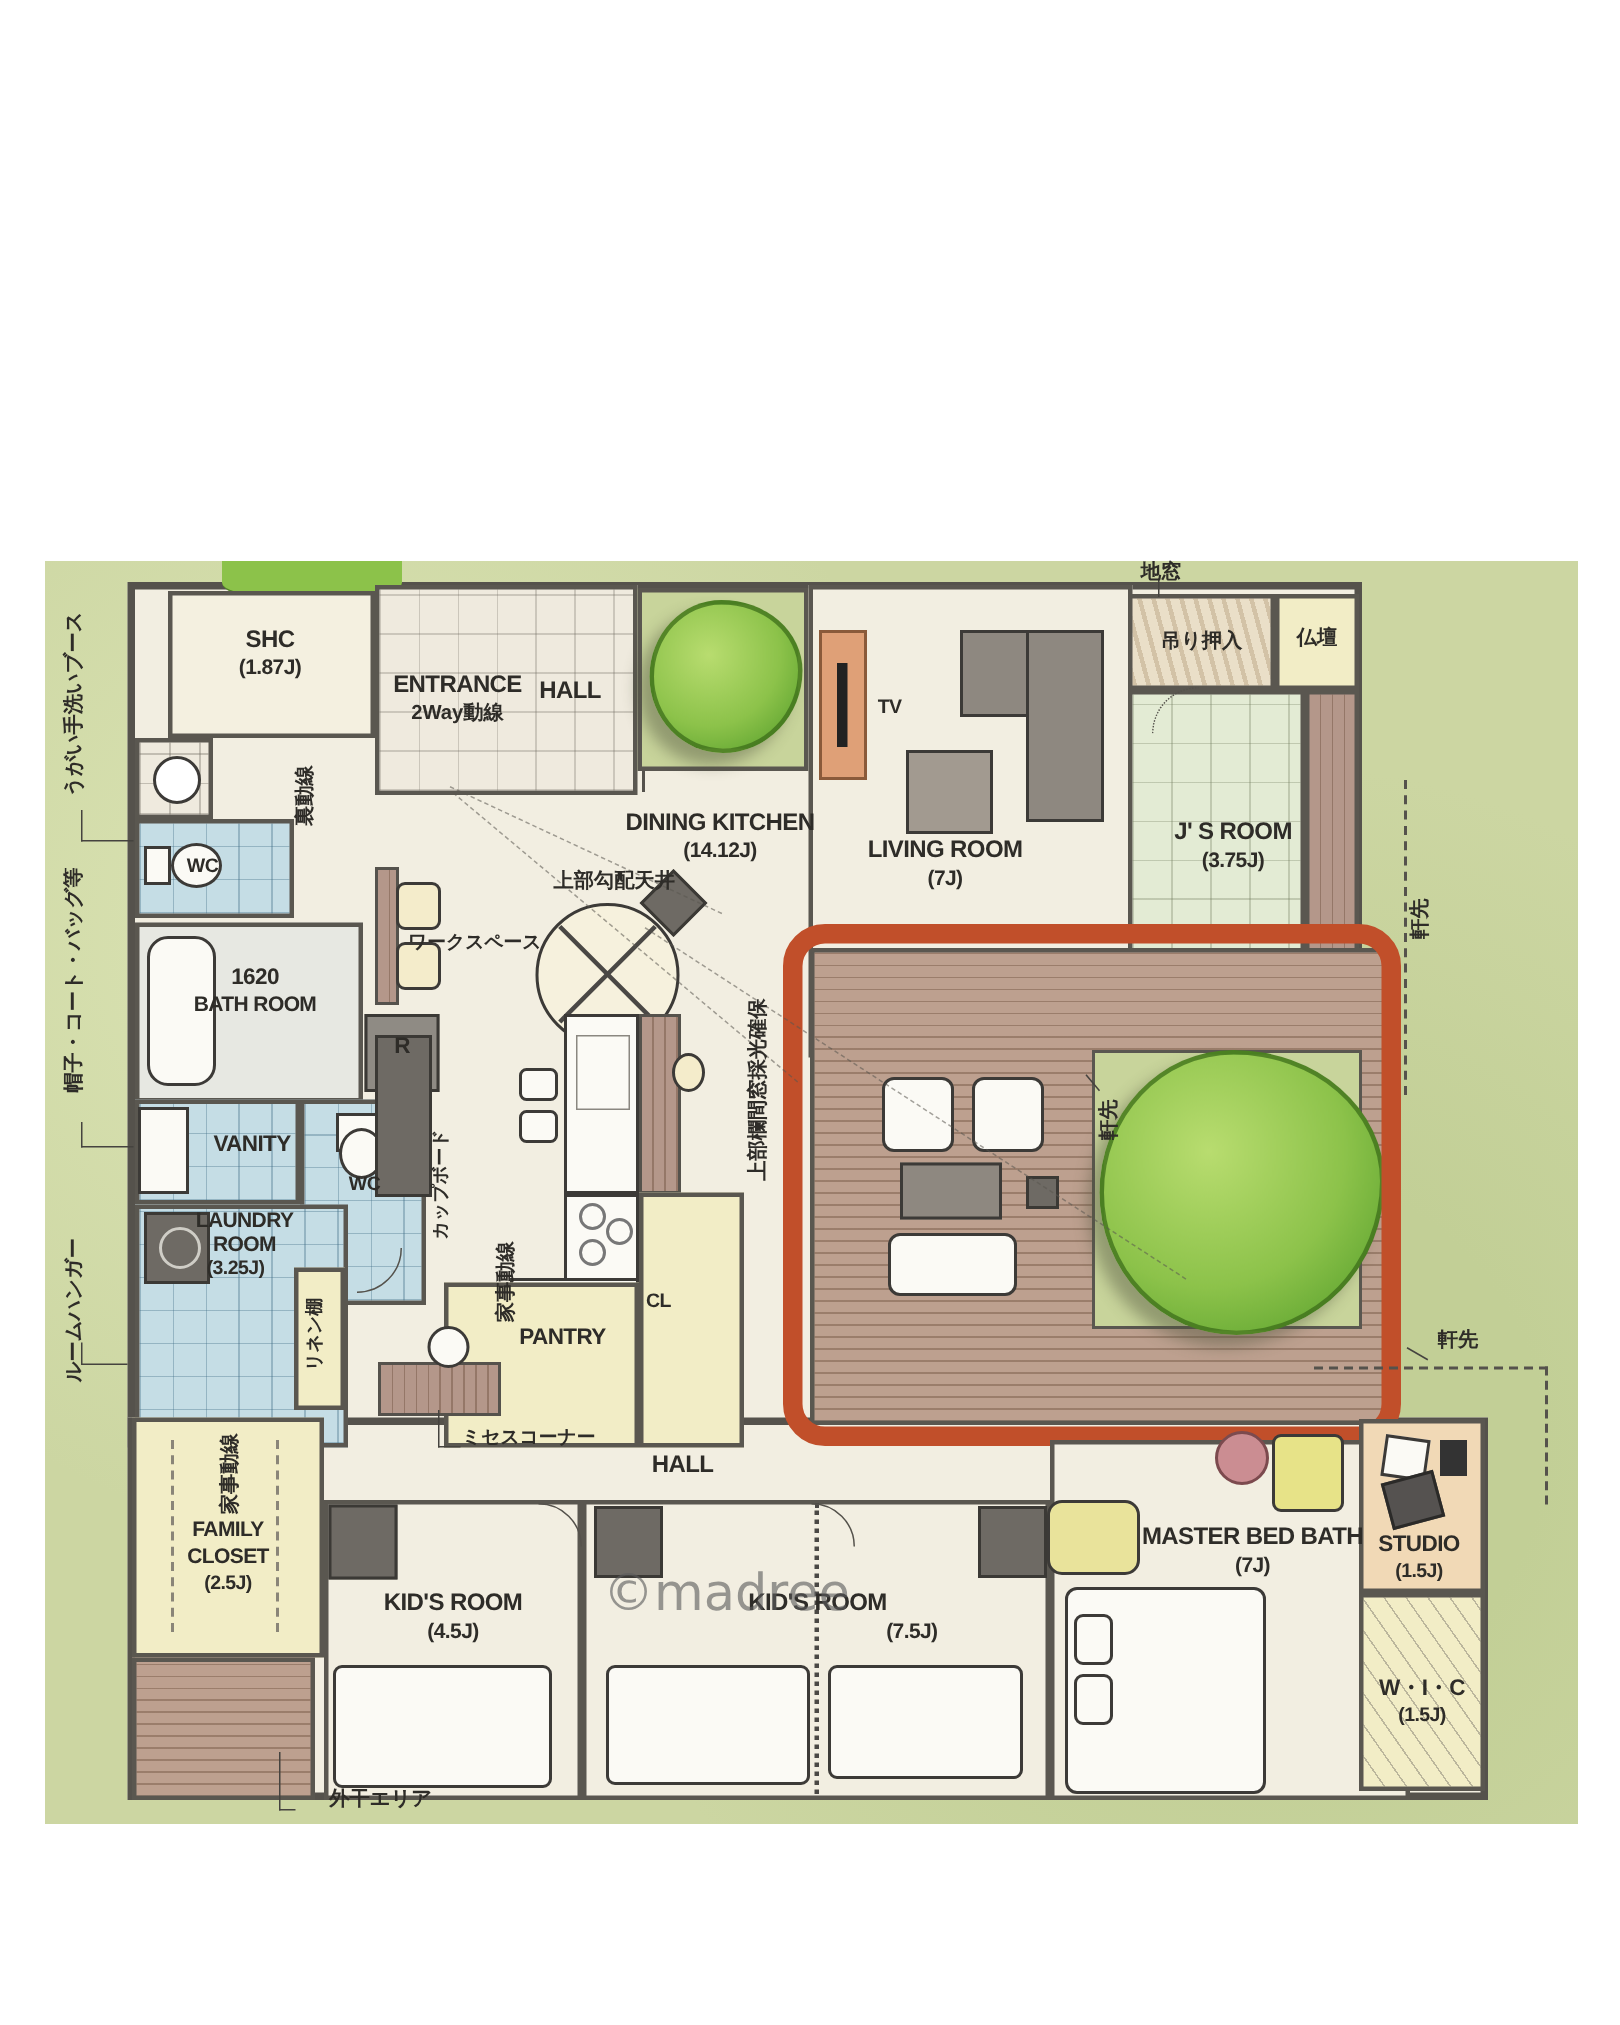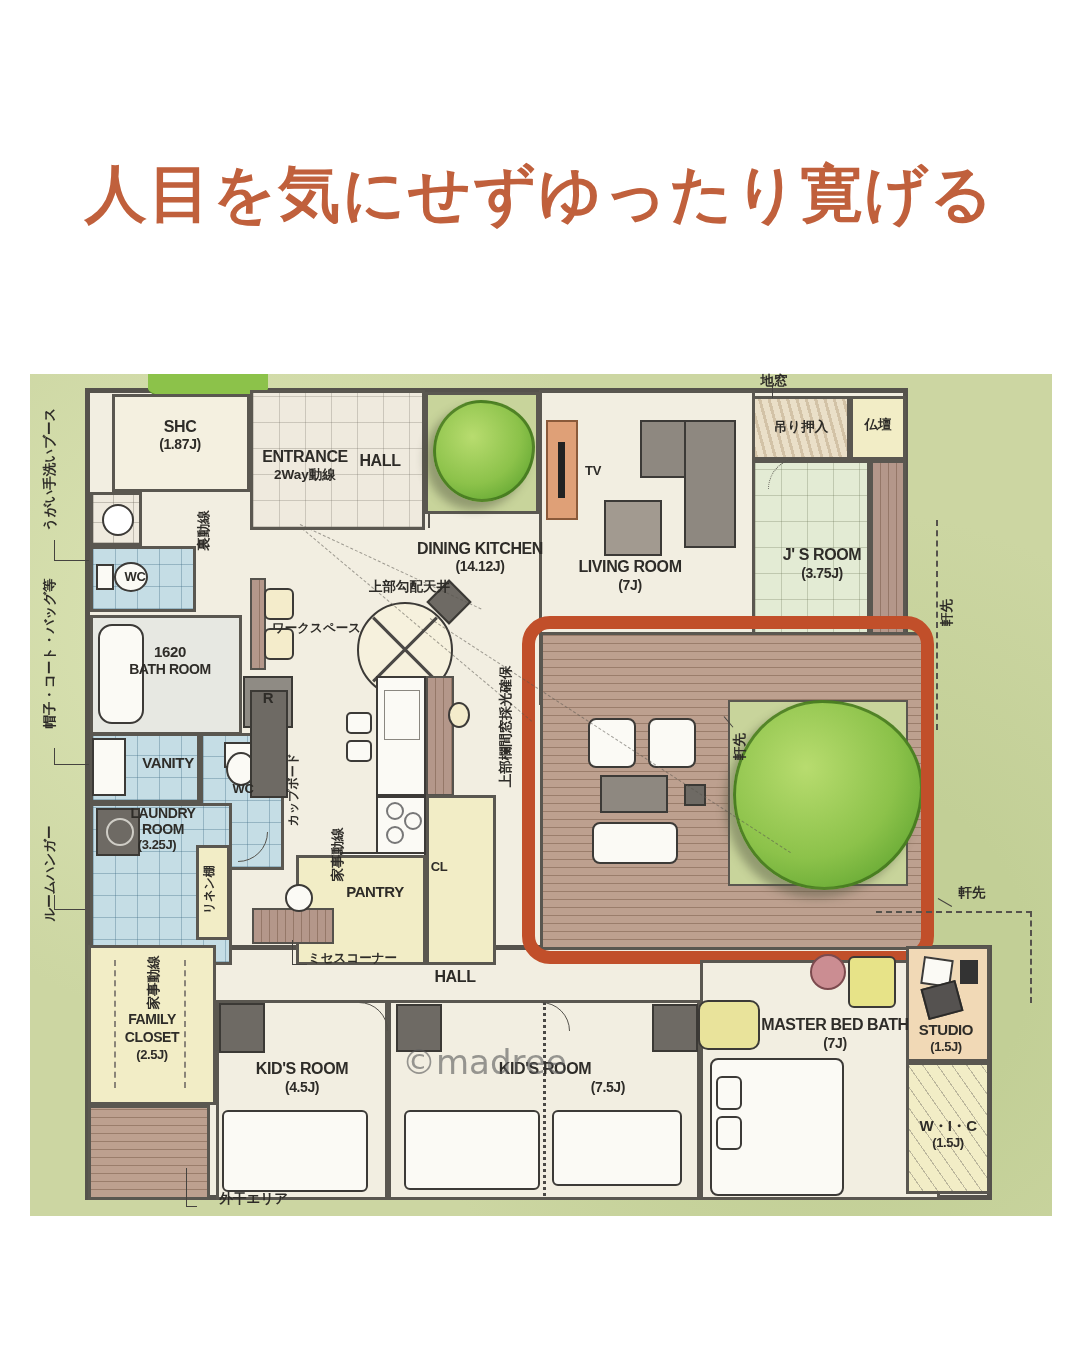--- a/index.html
+++ b/index.html
@@ -58,21 +58,20 @@
   .arc{border:1.8px solid #55524c;border-radius:50%;
        clip-path:polygon(50% 50%,50% -12%,-12% -12%,-12% 50%);}
   .leader{border-left:1.6px solid #45433f;border-bottom:1.6px solid #45433f;}
   .redbox{border:13px solid #c14f2a;border-radius:28px;box-sizing:border-box;}
 </style>
 </head>
 <body>
 
 <div id="stage">
 
-  <div class="title-line" style="top:152px;font-size:62px;letter-spacing:2px;">人目を気にせずゆったり寛げる</div>
 
   <div class="abs site" style="left:30px;top:374px;width:1022px;height:842px;"></div>
 
   <div class="abs base" style="left:85px;top:388px;width:823px;height:577px;"></div>
   <div class="abs base" style="left:85px;top:945px;width:907px;height:255px;"></div>
 
   <div class="abs" style="left:148px;top:374px;width:120px;height:26px;border-radius:0 0 55% 55%;background:#8cc24a;border-bottom:3px solid rgba(60,110,25,.7);"></div>
 
   <div class="abs room grid-sm" style="left:112px;top:394px;width:138px;height:98px;background:#f4f0e0;"></div>
   <div class="abs room tile" style="left:250px;top:390px;width:175px;height:140px;"></div>

